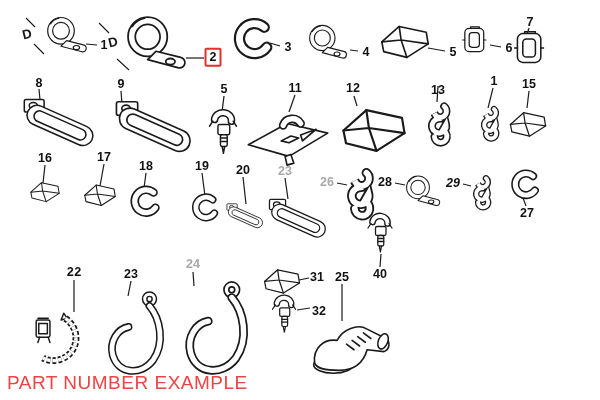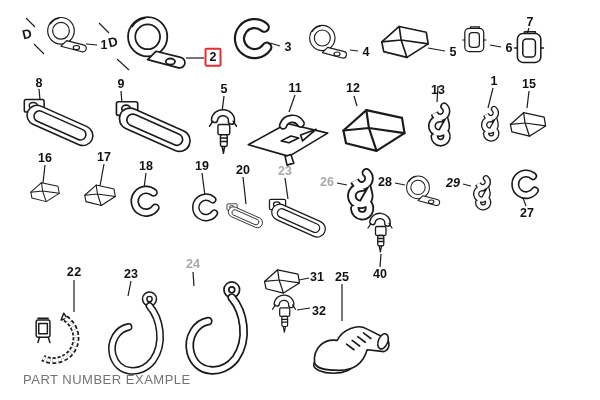--- a/index.html
+++ b/index.html
@@ -25,21 +25,21 @@
   .plabel.selected{
     border:2px solid #e0312f; border-radius:2px; padding:1px 3px;
     background:#fff;
   }
   .dlabel{
     position:absolute; transform:translate(-50%,-50%) rotate(-14deg);
     font-size:13px; font-weight:bold; color:#161616; line-height:1;
   }
   .footer{
     position:absolute; left:7px; top:372px;
-    font-size:13px; color:#737373; letter-spacing:0.5px;margin-left:16px;
+    font-size:19px; color:#ef4444; letter-spacing:0.5px;
   }
 </style>
 </head>
 <body>
 
 <div class="stage">
 
   <svg width="600" height="400" viewBox="0 0 600 400">
     <defs>
       <symbol id="sym-pclamp" viewBox="0 0 80 60">

